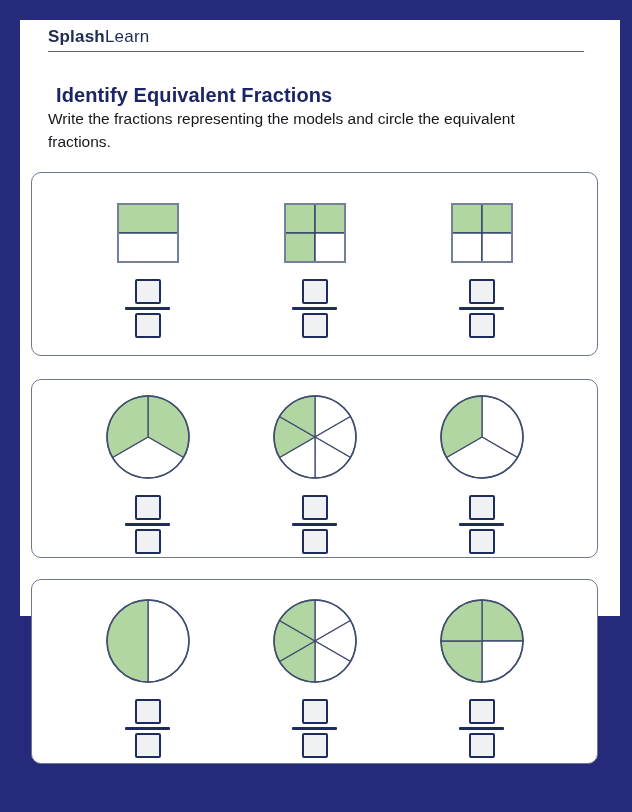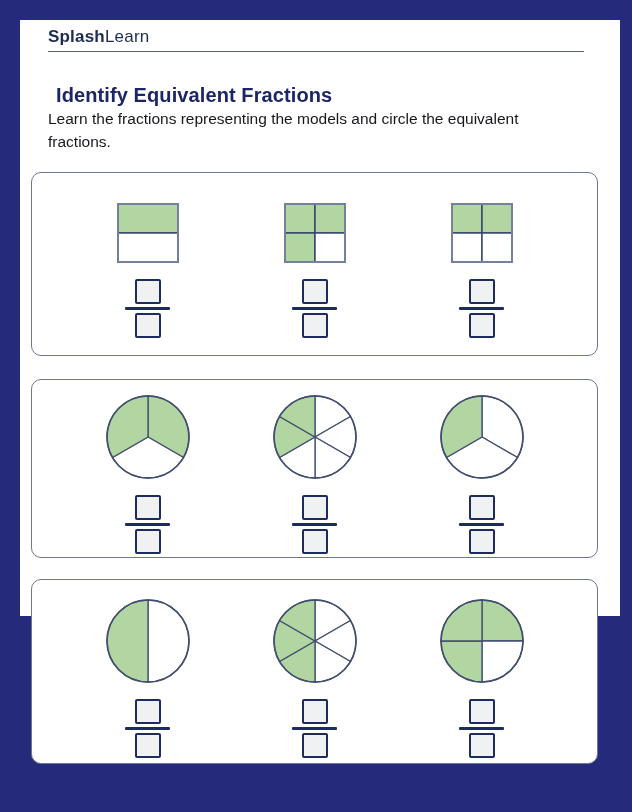--- a/index.html
+++ b/index.html
@@ -56,21 +56,21 @@
   }
   svg{display:block;}
 </style>
 </head>
 <body>
 
 <div class="page">
   <div class="logo"><span class="b">Splash</span><span>Learn</span></div>
   <div class="header-rule"></div>
   <h1 class="page-title">Identify Equivalent Fractions</h1>
-  <p class="instructions">Learn the fractions representing the models and circle the equivalent fractions.</p>
+  <p class="instructions">Write the fractions representing the models and circle the equivalent fractions.</p>
   <div id="sections">
       <div class="section section-1">
         <div class="model-col">
           <div class="model-slot">
             <svg width="62" height="60" viewBox="0 0 62 60">
               <rect x="0" y="0" width="62" height="30" fill="#b1d6a2" stroke="#33406a" stroke-width="1.4"></rect>
               <rect x="0" y="30" width="62" height="30" fill="#ffffff" stroke="#33406a" stroke-width="1.4"></rect>
               <rect x="1" y="1" width="60" height="58" fill="none" stroke="#75809a" stroke-width="2"></rect>
             </svg>
           </div>

